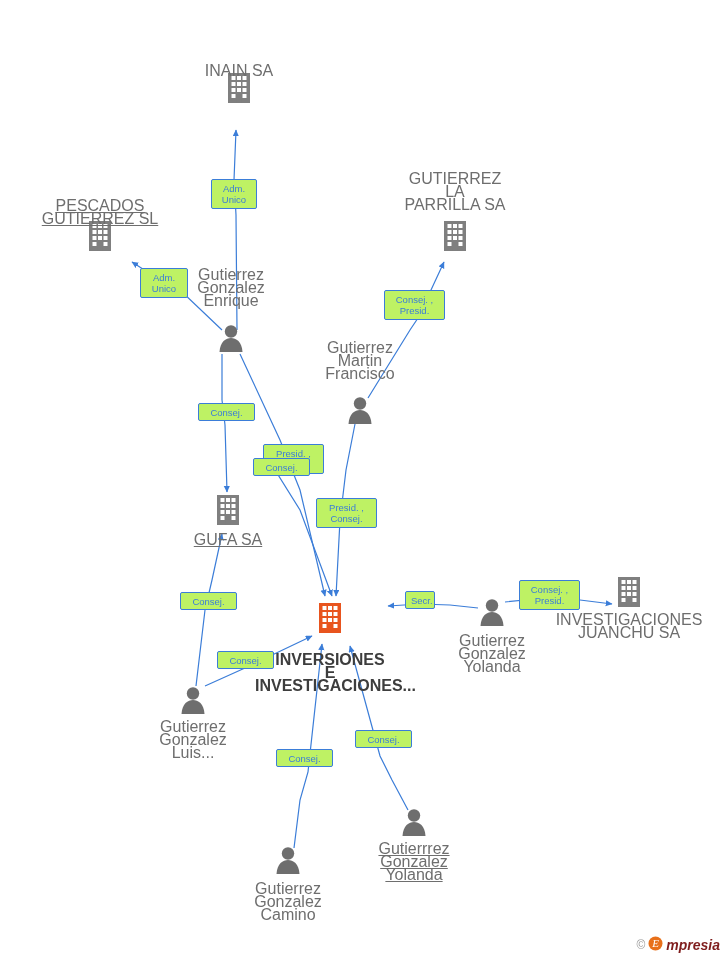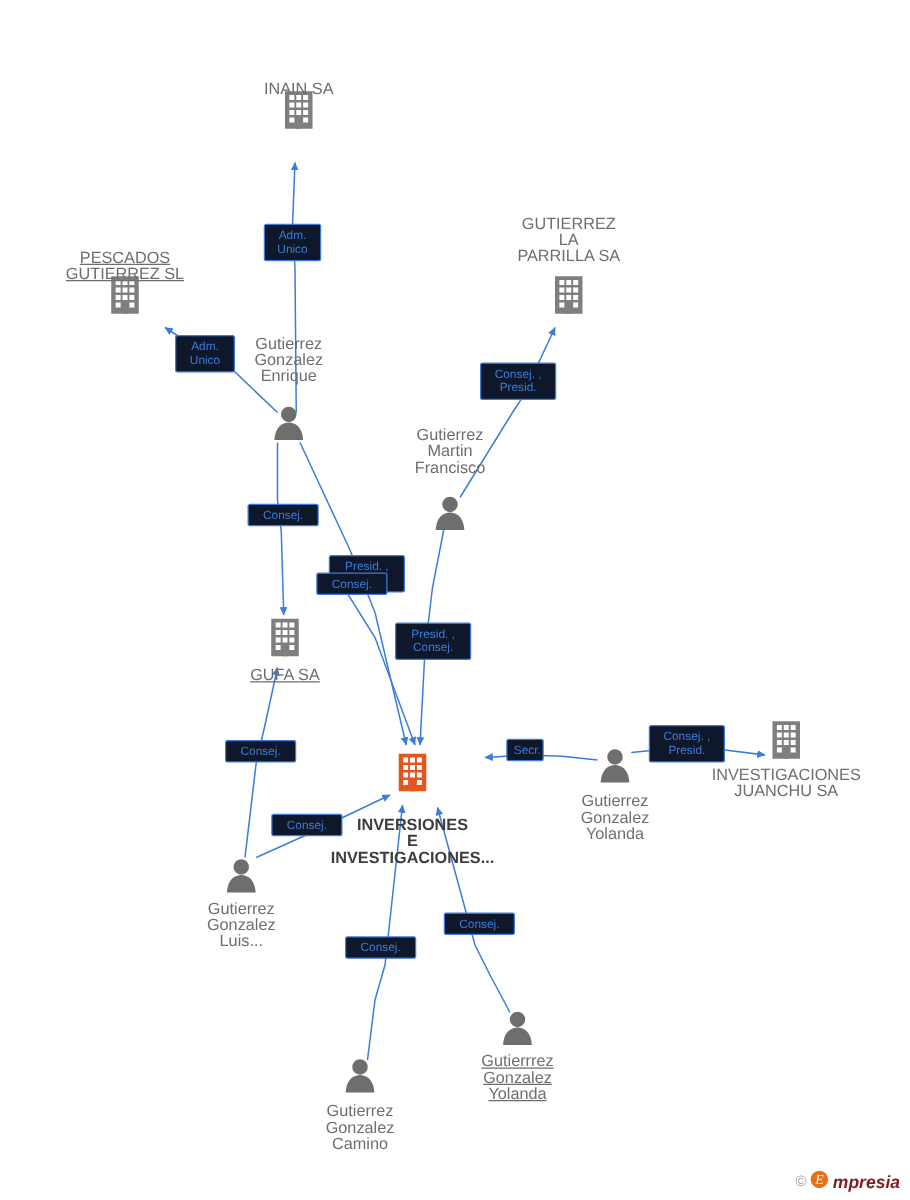--- a/index.html
+++ b/index.html
@@ -23,39 +23,39 @@
     top: 0;
     width: 728px;
     height: 960px;
     pointer-events: none;
   }
   .node {
     position: absolute;
     text-align: center;
   }
   .node-label {
-    font-size: 13px;
+    font-size: 16px;
     line-height: 13px;
     color: #6e6e6e;
     white-space: pre-line;
   }
   .node-label.focus {
     color: #3d3d3d;
     font-weight: bold;
   }
   .icon-wrap {
     display: flex;
     align-items: center;
     justify-content: center;
     height: 34px;
   }
   .edge-label {
     position: absolute;
     border: 1px solid #3b7dd8;
-    background: #0f172a;
+    background: #bef264;
     color: #3b7dd8;
     font-size: 9.5px;
     line-height: 11px;
     padding: 3px 5px;
     border-radius: 2px;
     text-align: center;
     white-space: pre-line;
     box-sizing: border-box;
   }
   .watermark {

